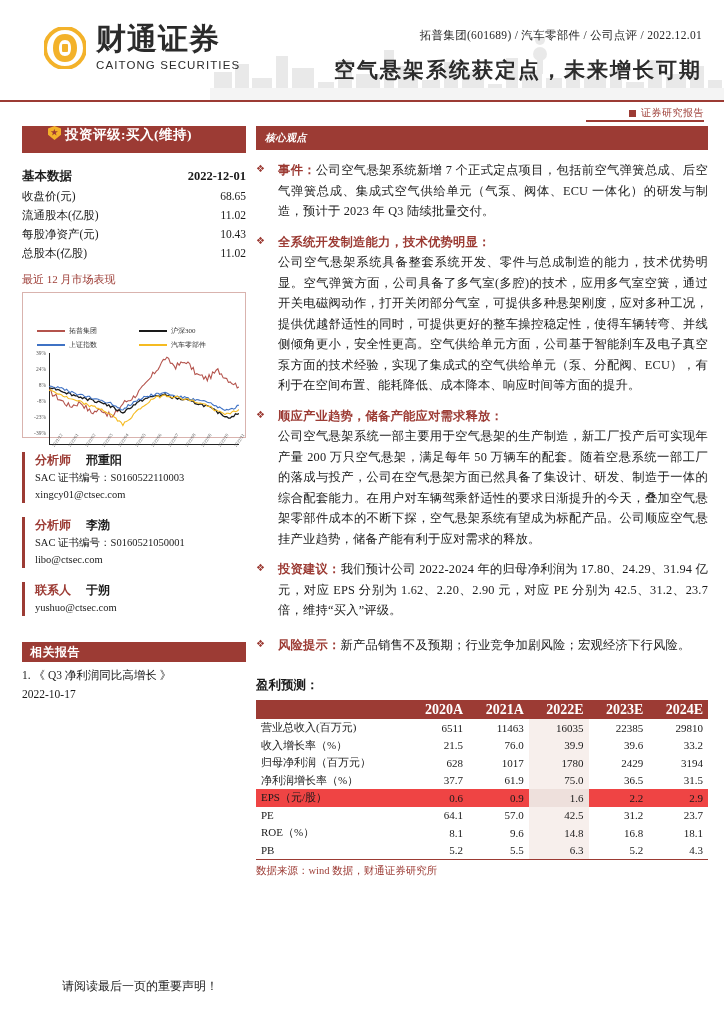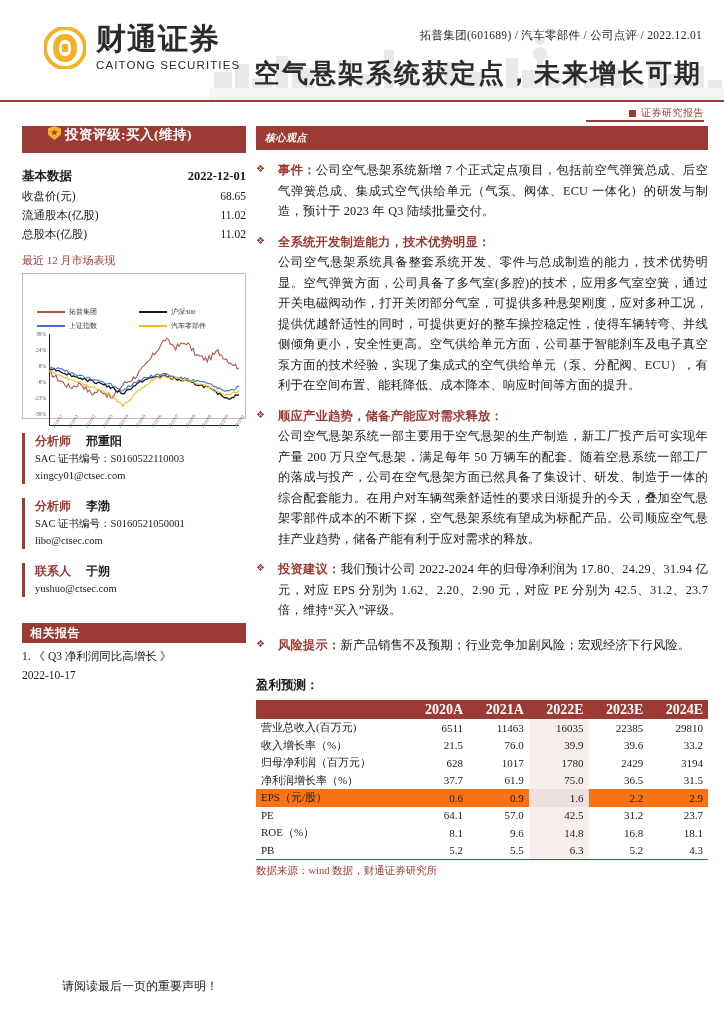--- a/index.html
+++ b/index.html
@@ -21,21 +21,21 @@
   .logo-wrap { position: absolute; left: 44px; top: 24px; display: flex; align-items: center; gap: 10px; }
   .logo-mark { width: 42px; height: 42px; position: relative; }
   .brand-cn { font-family: "DejaVu Sans", sans-serif; font-weight: bold; font-size: 30px; letter-spacing: 1px; color: #2b2b2b; line-height: 1; }
   .brand-en { font-family: "Liberation Sans", sans-serif; font-size: 11.5px; letter-spacing: 1.1px; color: #2b2b2b; margin-top: 5px; }
   .hdr-meta {
     position: absolute; right: 22px; top: 28px;
     font-size: 11.5px; color: #262626; letter-spacing: .3px;
   }
   .hdr-title {
     position: absolute; right: 22px; top: 56px;
-    font-size: 26px; font-weight: bold; color: #2c2c2c; letter-spacing: 2px;
+    font-size: 21px; font-weight: bold; color: #2c2c2c; letter-spacing: 2px;
   }
   .hdr-rule { position: absolute; left: 0; top: 100px; width: 724px; height: 2px; background: #9c3b34; }
   .srr {
     position: absolute; right: 20px; top: 106px;
     font-size: 10px; color: #9c3b34; letter-spacing: .5px;
     display: flex; align-items: center; gap: 5px;
   }
   .srr .sq { width: 7px; height: 7px; background: #9c3b34; display: inline-block; }
   .srr-underline { position: absolute; right: 20px; top: 120px; width: 118px; height: 2px; background: #9c3b34; }
 
@@ -94,21 +94,21 @@
   .sub-head { color: #9c3b34; font-weight: bold; }
 
   
   .fc-title { margin-top: 22px; font-size: 12.5px; font-weight: bold; color: #1a1a1a; }
   table.fc { width: 100%; border-collapse: collapse; margin-top: 6px; font-size: 11px; }
   table.fc thead th { background: #9c3b34; color: #fff; font-weight: bold; height: 19px;
     text-align: right; padding: 0 5px; font-size: 14px; }
   table.fc thead th.first { text-align: left; }
   table.fc td { height: 17.5px; padding: 0 5px; text-align: right; color: #1a1a1a; }
   table.fc td.first { text-align: left; }
-  table.fc tbody tr.alt { background: #f97316; }
+  table.fc tbody tr.alt { background: #ef4444; }
   table.fc td.hi { background: #f7efec; }
   table.fc tbody tr.alt td.hi { background: #eee0dc; }
   table.fc tbody tr:last-child td { border-bottom: 1px solid #9c3b34; }
   .src { margin-top: 4px; font-size: 10.5px; color: #9c3b34; }
 
   .footer { position: absolute; left: 62px; top: 978px; font-size: 12px; color: #1a1a1a; }
 </style>
 </head>
 <body>
 
@@ -190,20 +190,24 @@
         </div>
         <div class="basic-row">
           <span>收盘价(元)</span>
           <span>68.65</span>
         </div>
         <div class="basic-row">
           <span>流通股本(亿股)</span>
           <span>11.02</span>
         </div>
         <div class="basic-row">
+          <span>每股净资产(元)</span>
+          <span>10.43</span>
+        </div>
+        <div class="basic-row">
           <span>总股本(亿股)</span>
           <span>11.02</span>
         </div>
       </div>
 
       <div class="mkt-label">最近 12 月市场表现</div>
 
       <div class="chart-box">
         <div class="legend">
           <div class="legend-item">

